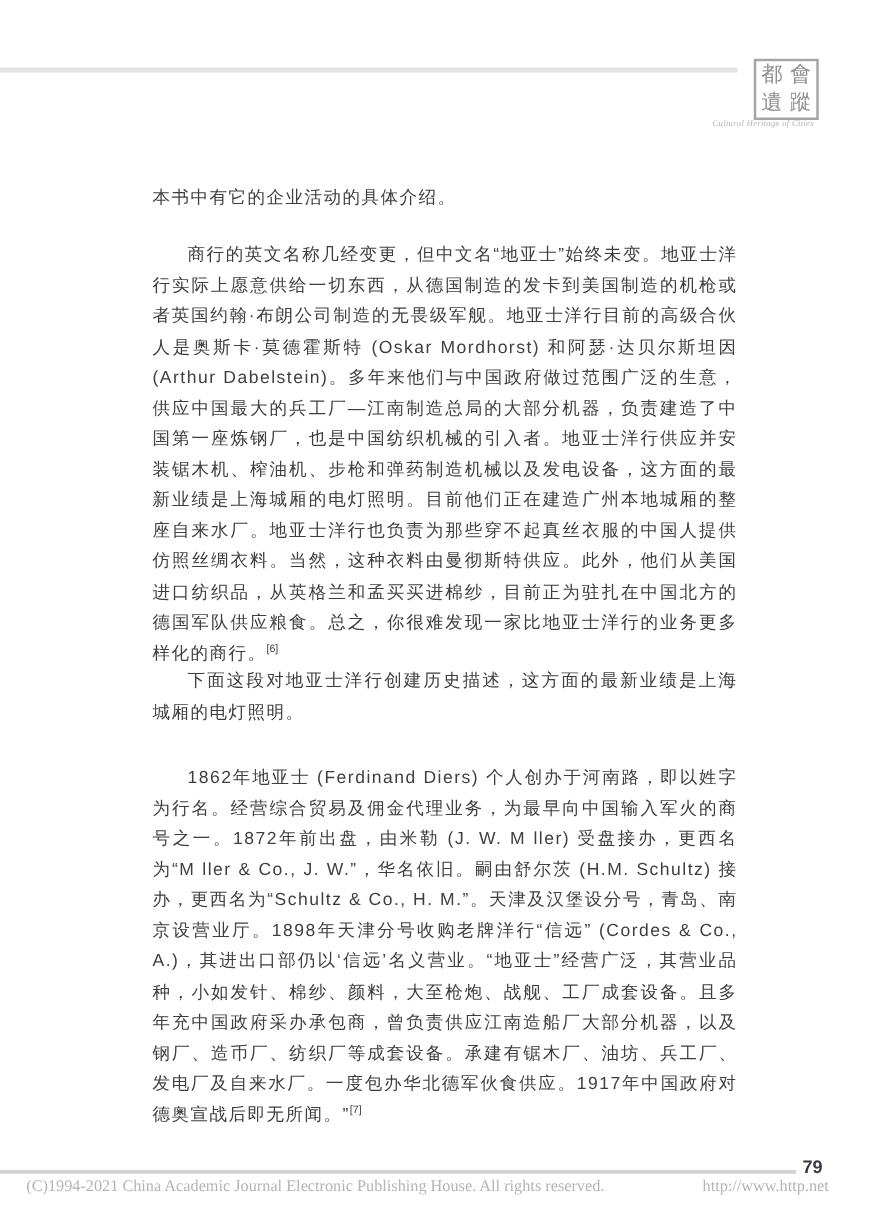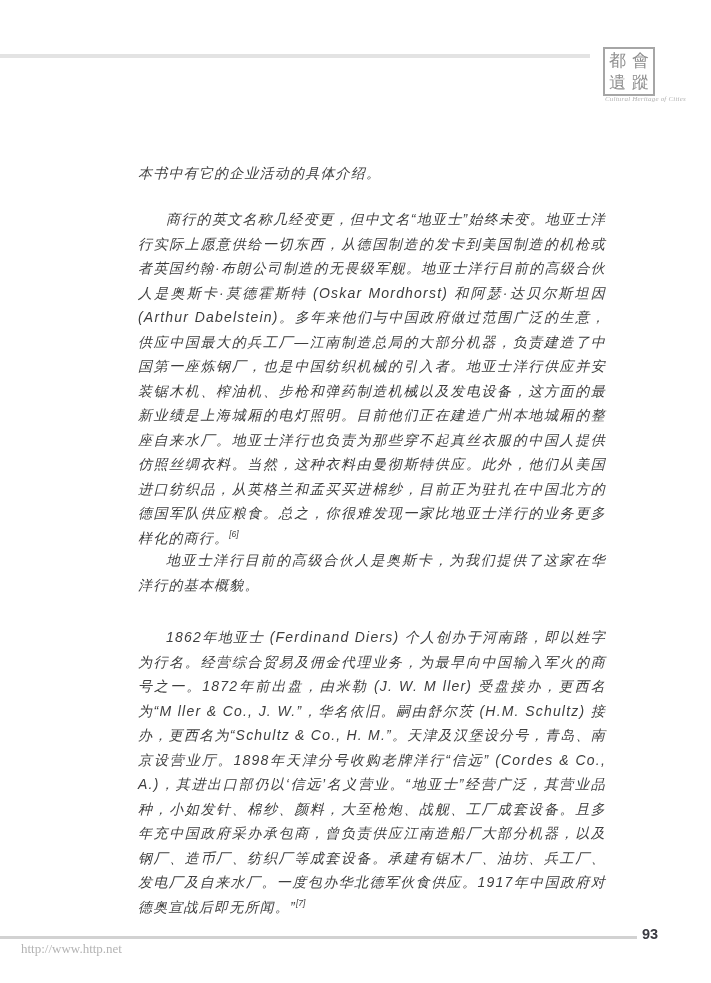--- a/index.html
+++ b/index.html
@@ -38,46 +38,45 @@
   .seal-char {
     font-family: "DejaVu Serif", serif;
     font-size: 17px;
     line-height: 1;
     color: #8f8f8f;
   }
   .seal-caption {
     position: absolute;
     left: 570px; top: 95px;
     width: 116px;
-    text-align: right;
+    text-align: left;
     font-family: "Liberation Serif", serif;
     font-style: italic;
     font-size: 7px;
     letter-spacing: 0.2px;
     color: #b3b3b3;
     white-space: nowrap;
   }
 
   
   .textcol {
     position: absolute;
     left: 122px; top: 0;
     width: 468px;
   }
   .para {
     position: absolute;
     left: 0; width: 468px;
-    margin: 16px;
+    margin: 0;
     font-size: 14px;
     line-height: 24.5px;
     letter-spacing: 1.2px;
     color: #3e3e3e;
     text-align: justify;
     text-justify: inter-ideograph;
-    font-style: italic;
   }
   .para.indent { text-indent: 2em; }
   .p1 { top: 145px; }
   .p2 { top: 191px; }
   .p3 { top: 532px; }
   .p4 { top: 609px; }
   sup.note {
     font-size: 8.5px;
     letter-spacing: 0;
     vertical-align: super;
@@ -128,26 +127,27 @@
   <div class="seal-caption">Cultural Heritage of Cities</div>
 
   <div class="textcol">
     <p class="para p1">
       <span>本书中有它的企业活动的具体介绍。</span>
     </p>
     <p class="para p2 indent">
       <span>商行的英文名称几经变更，但中文名“地亚士”始终未变。地亚士洋行实际上愿意供给一切东西，从德国制造的发卡到美国制造的机枪或者英国约翰·布朗公司制造的无畏级军舰。地亚士洋行目前的高级合伙人是奥斯卡·莫德霍斯特 (Oskar Mordhorst) 和阿瑟·达贝尔斯坦因 (Arthur Dabelstein)。多年来他们与中国政府做过范围广泛的生意，供应中国最大的兵工厂—江南制造总局的大部分机器，负责建造了中国第一座炼钢厂，也是中国纺织机械的引入者。地亚士洋行供应并安装锯木机、榨油机、步枪和弹药制造机械以及发电设备，这方面的最新业绩是上海城厢的电灯照明。目前他们正在建造广州本地城厢的整座自来水厂。地亚士洋行也负责为那些穿不起真丝衣服的中国人提供仿照丝绸衣料。当然，这种衣料由曼彻斯特供应。此外，他们从美国进口纺织品，从英格兰和孟买买进棉纱，目前正为驻扎在中国北方的德国军队供应粮食。总之，你很难发现一家比地亚士洋行的业务更多样化的商行。</span><sup class="note">[6]</sup>
     </p>
     <p class="para p3 indent">
-      <span>地亚士洋行目前的高级合伙人是奥斯卡，为我们提供了这家在华洋行的基本概貌。</span>
+      <span>下面这段对地亚士洋行创建历史描述，这方面的最新业绩是上海城厢的电灯照明。</span>
     </p>
     <p class="para p4 indent">
       <span>1862年地亚士 (Ferdinand Diers) 个人创办于河南路，即以姓字为行名。经营综合贸易及佣金代理业务，为最早向中国输入军火的商号之一。1872年前出盘，由米勒 (J. W. M ller) 受盘接办，更西名为“M ller &amp; Co., J. W.”，华名依旧。嗣由舒尔茨 (H.M. Schultz) 接办，更西名为“Schultz &amp; Co., H. M.”。天津及汉堡设分号，青岛、南京设营业厅。1898年天津分号收购老牌洋行“信远” (Cordes &amp; Co., A.)，其进出口部仍以‘信远’名义营业。“地亚士”经营广泛，其营业品种，小如发针、棉纱、颜料，大至枪炮、战舰、工厂成套设备。且多年充中国政府采办承包商，曾负责供应江南造船厂大部分机器，以及钢厂、造币厂、纺织厂等成套设备。承建有锯木厂、油坊、兵工厂、发电厂及自来水厂。一度包办华北德军伙食供应。1917年中国政府对德奥宣战后即无所闻。”</span><sup class="note">[7]</sup>
     </p>
   </div>
 
   <div class="footer-rule"></div>
-  <div class="page-number">93</div>
+  <div class="page-number">79</div>
   <div class="footer-line">
+    <span>(C)1994-2021 China Academic Journal Electronic Publishing House. All rights reserved.</span>
     <span>http://www.http.net</span>
   </div>
 
 </div>
 
 </body></html>

